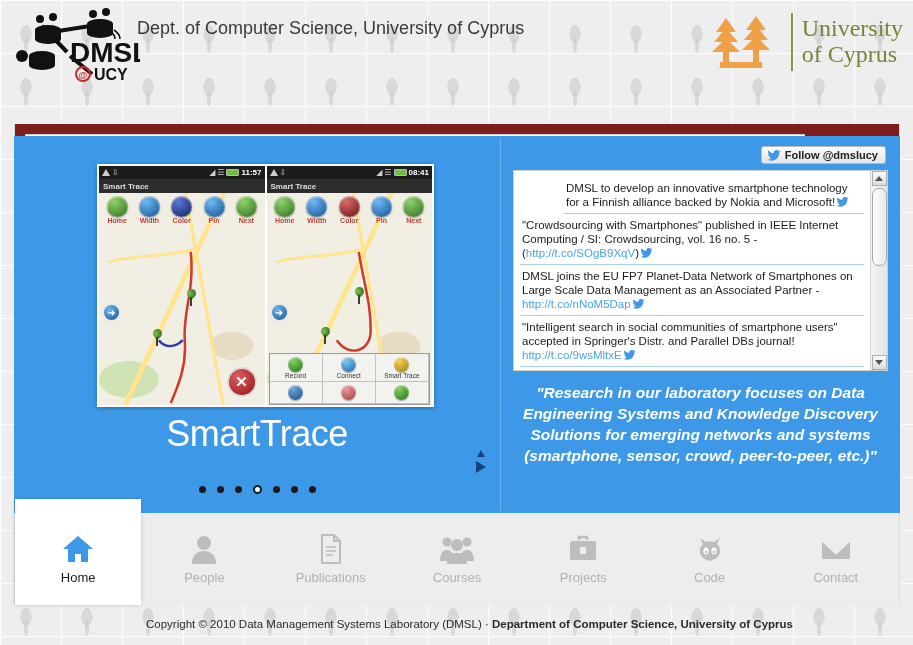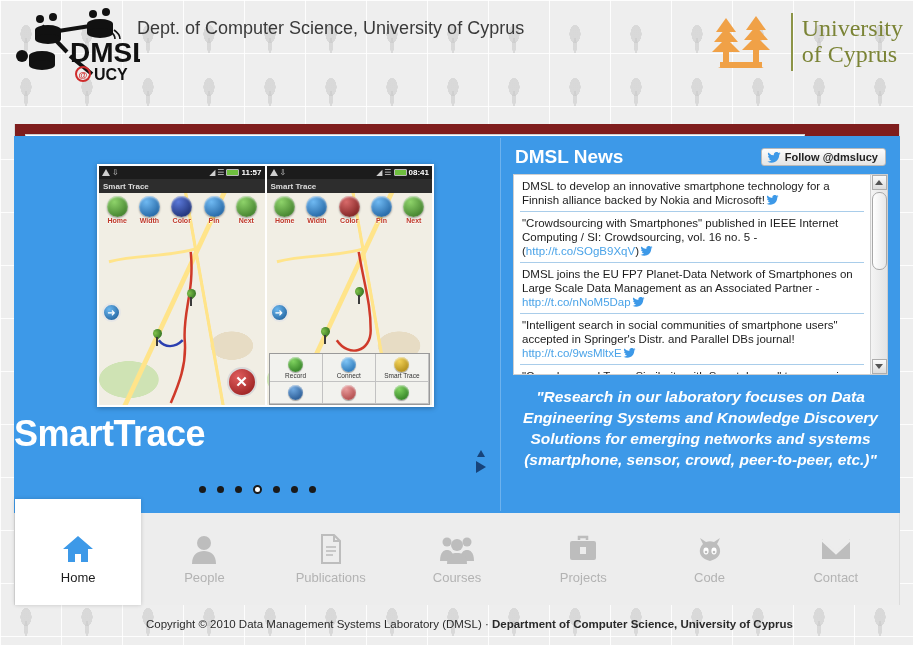--- a/index.html
+++ b/index.html
@@ -206,22 +206,23 @@
     position: absolute; left: 3px; top: 52%;
     width: 19px; height: 19px; border-radius: 50%;
     background: radial-gradient(circle at 35% 30%, #6cb8f0, #14538f);
     border: 2px solid #e6e6e6;
     color: #fff; font-size: 10px;
     display: flex; align-items: center; justify-content: center;
   }
 
   .slide-title {
     position: absolute; top: 277px; left: 0; width: 486px;
-    font-family: "Liberation Sans", sans-serif;
-    font-size: 36px; font-weight: bold; color: #ffffff;
+    text-align: center;
+    font-family: "Liberation Sans", sans-serif;
+    font-size: 36px; font-weight: normal; color: #ffffff;
     letter-spacing: -0.5px;
   }
   .slide-sub {
     position: absolute; top: 322px; left: 0; width: 486px;
     text-align: center;
     font-size: 17px; color: #ffffff;
   }
   .slide-dots {
     position: absolute; top: 350px; left: 0; width: 486px;
     display: flex; justify-content: center; gap: 11px;
@@ -279,21 +280,21 @@
   .news-list {
     flex: 1; overflow: hidden;
     padding: 0 6px;
   }
   .news-item {
     border-bottom: 1px solid #a9cdea;
     padding: 4px 2px 4px;
     font-family: "Liberation Sans", sans-serif;
     font-size: 11.5px; line-height: 1.22; color: #1b1b1b;
   }
-  .news-item:first-child { padding-top: 4px; }
+  .news-item:first-child { padding-top: 10px; margin-left: 44px; }
   .news-link { color: #4aa3e8; }
   .bird-inline {
     display: inline-block; width: 13px; height: 10px;
     vertical-align: -1px; margin-left: 1px;
   }
   .news-scroll {
     width: 17px; background: linear-gradient(to right,#f4f4f4,#e4e4e4);
     border-left: 1px solid #cfcfcf;
     display: flex; flex-direction: column; align-items: center;
     position: relative;
@@ -588,21 +589,20 @@
       <span class="nav-tri-up"></span>
       <span class="nav-tri-right"></span>
     </div>
   </div>
 
   <div class="panel-divider"></div>
 
   <div class="panel-right">
 
     <div class="news-head">
-      <div class="news-title">DMSL News</div>
       <div class="follow-btn">
         <svg class="twitter-bird" viewBox="0 0 24 20">
           <path fill="#3d99e8" d="M24 2.4a9.8 9.8 0 0 1-2.8.8A4.9 4.9 0 0 0 23.3.4a9.8 9.8 0 0 1-3.1 1.2A4.9 4.9 0 0 0 11.8 6 13.9 13.9 0 0 1 1.7.9 4.9 4.9 0 0 0 3.2 7.4a4.8 4.8 0 0 1-2.2-.6v.1a4.9 4.9 0 0 0 3.9 4.8 4.9 4.9 0 0 1-2.2.1 4.9 4.9 0 0 0 4.6 3.4A9.9 9.9 0 0 1 0 17.3 13.9 13.9 0 0 0 7.5 19.5c9.1 0 14-7.5 14-14v-.7A9.9 9.9 0 0 0 24 2.4z"></path>
         </svg>
         <span>Follow @dmslucy</span>
       </div>
     </div>
 
     <div class="news-box">
       <div class="news-list">

